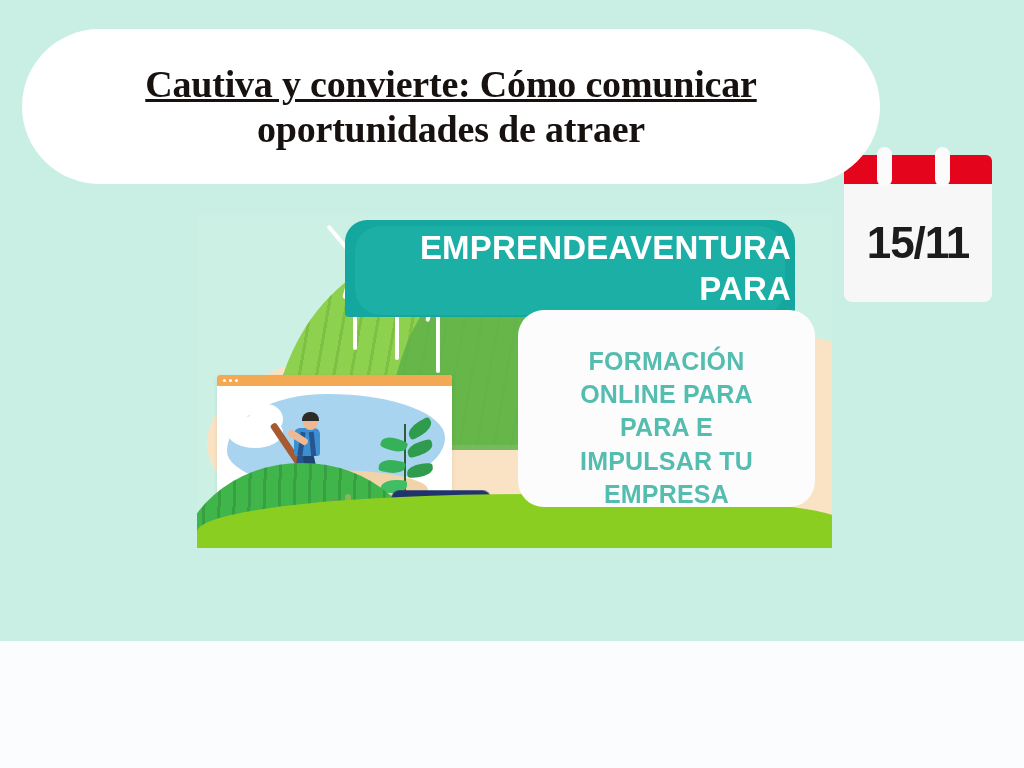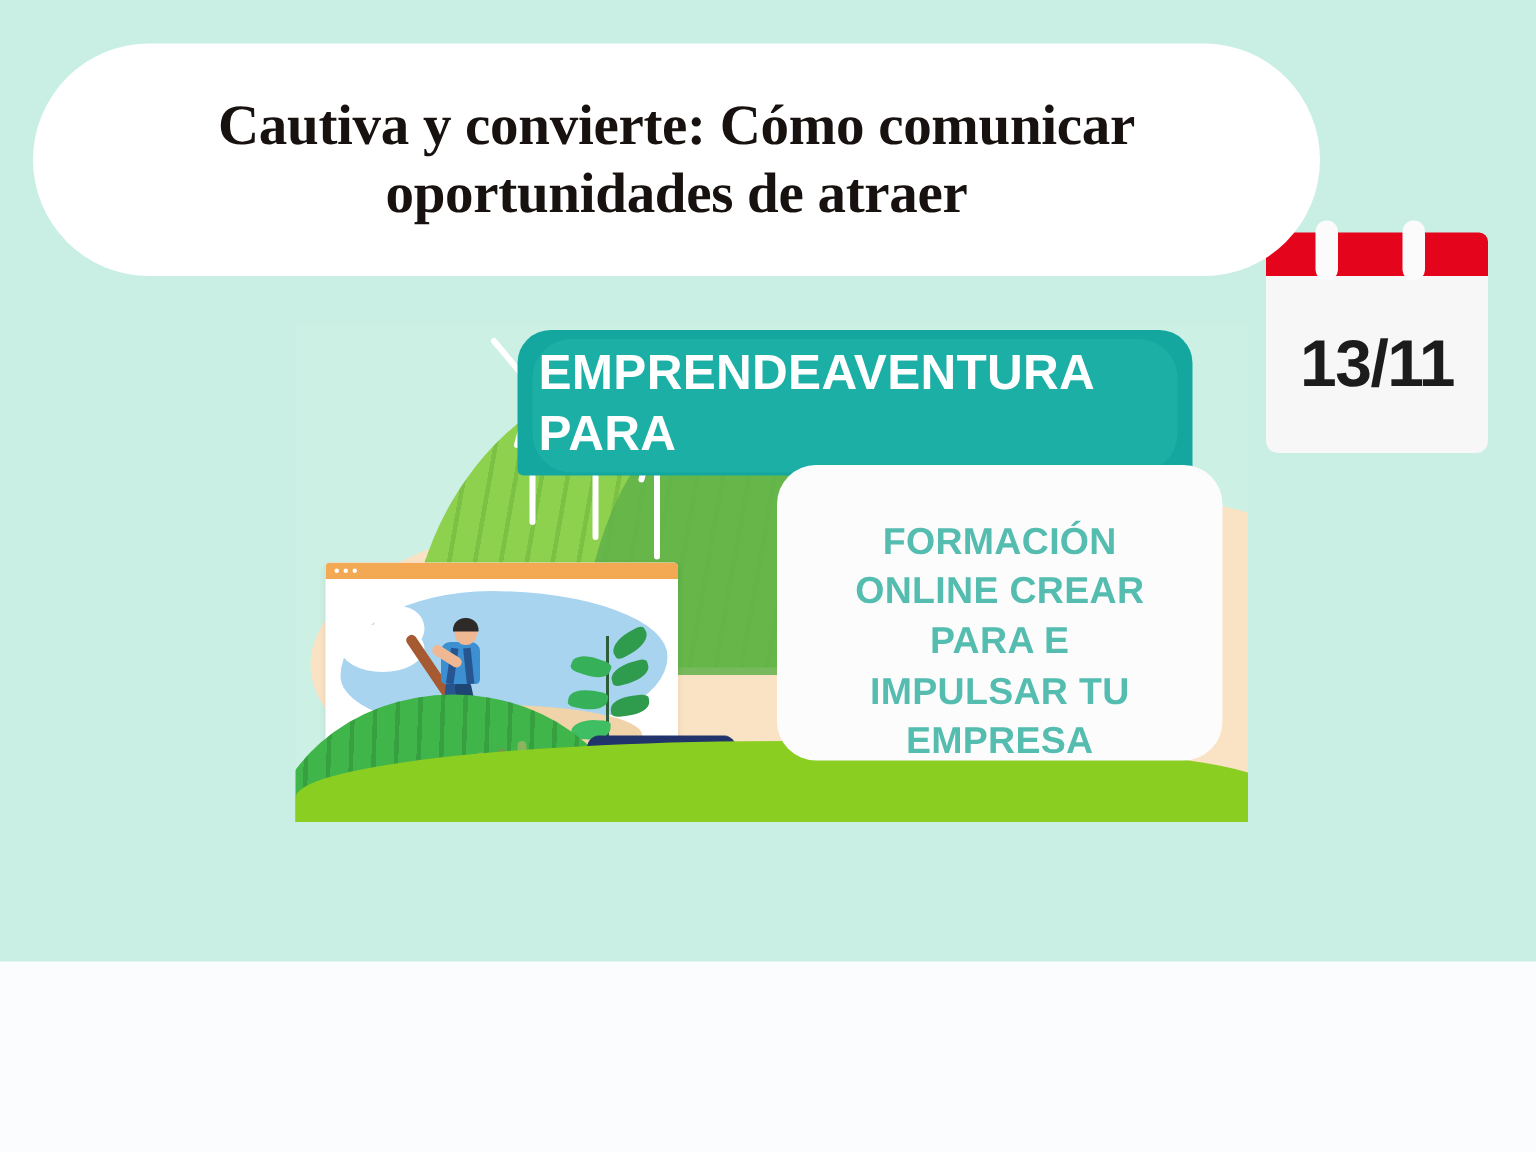--- a/index.html
+++ b/index.html
@@ -21,21 +21,21 @@
   .title-text{
     font-family:"Liberation Serif", serif;
     font-weight:700;
     font-size:38px;line-height:1.16;
     color:#17120F;text-align:center;
     letter-spacing:-0.2px;
     padding:0 34px;
     width:100%;
     box-sizing:border-box;
   }
-  .title-text .l1{display:block;}
+  .title-text .l1{display:block;text-decoration:underline;}
   .title-text .l2{display:block;}
   .title-text .l3{display:block;}
 
   
   .calendar{position:absolute;left:844px;top:147px;width:148px;height:155px;z-index:5;}
   .cal-ring{
     position:absolute;top:0;width:15px;height:40px;border-radius:8px;
     background:#FBFBFB;z-index:3;
   }
   .cal-ring.r1{left:33px;}
@@ -292,22 +292,22 @@
     z-index:4;
     display:flex;align-items:center;justify-content:center;
   }
   .banner-inner{
     position:absolute;left:10px;top:6px;right:10px;bottom:2px;
     background:#1BAFA6;border-radius:26px;
   }
   .banner-text{
     position:relative;z-index:2;
     color:#FFFFFF;font-size:33px;font-weight:700;line-height:1.22;
-    text-align:left;letter-spacing:.2px;
-    width:100%;padding:0 14px;box-sizing:border-box;
+    text-align:right;letter-spacing:.2px;
+    width:100%;padding:0 4px;box-sizing:border-box;
   }
 
   
   .infobox{
     position:absolute;left:518px;top:310px;width:297px;height:197px;
     background:#FCFCFC;border-radius:26px;z-index:4;
     display:flex;align-items:center;justify-content:center;
   }
   .infobox-text{
     color:#55BCB0;font-size:25px;font-weight:700;line-height:1.33;
@@ -330,21 +330,21 @@
       <span class="l1">Cautiva y convierte: Cómo comunicar</span>
       <span class="l3">oportunidades de atraer</span>
     </div>
   </div>
 
   <div class="calendar">
     <div class="cal-ring r1"></div>
     <div class="cal-ring r2"></div>
     <div class="cal-head"></div>
     <div class="cal-body">
-      <span class="cal-date">13/11</span>
+      <span class="cal-date">15/11</span>
     </div>
   </div>
 
   <div class="illus">
     <div class="illus-bg"></div>
 
     <div class="beige-blob"></div>
     <div class="beige-blob2"></div>
 
     <div class="hill-main"></div>
@@ -460,21 +460,21 @@
     <div class="banner-inner"></div>
     <div class="banner-text">
       <span>EMPRENDEAVENTURA</span><br>
       <span>PARA</span>
     </div>
   </div>
 
   <div class="infobox">
     <div class="infobox-text">
       <span>FORMACIÓN</span><br>
-      <span>ONLINE CREAR</span><br>
+      <span>ONLINE PARA</span><br>
       <span>PARA E</span><br>
       <span>IMPULSAR TU</span><br>
       <span>EMPRESA</span>
     </div>
   </div>
 
   <div class="footer">
 
     
 

